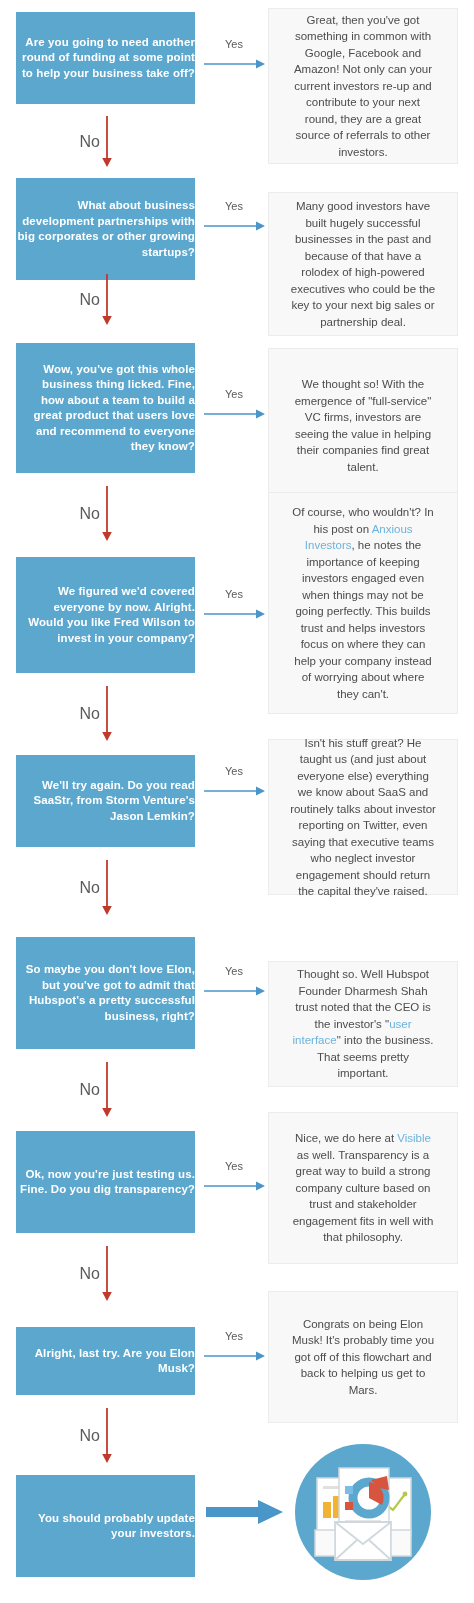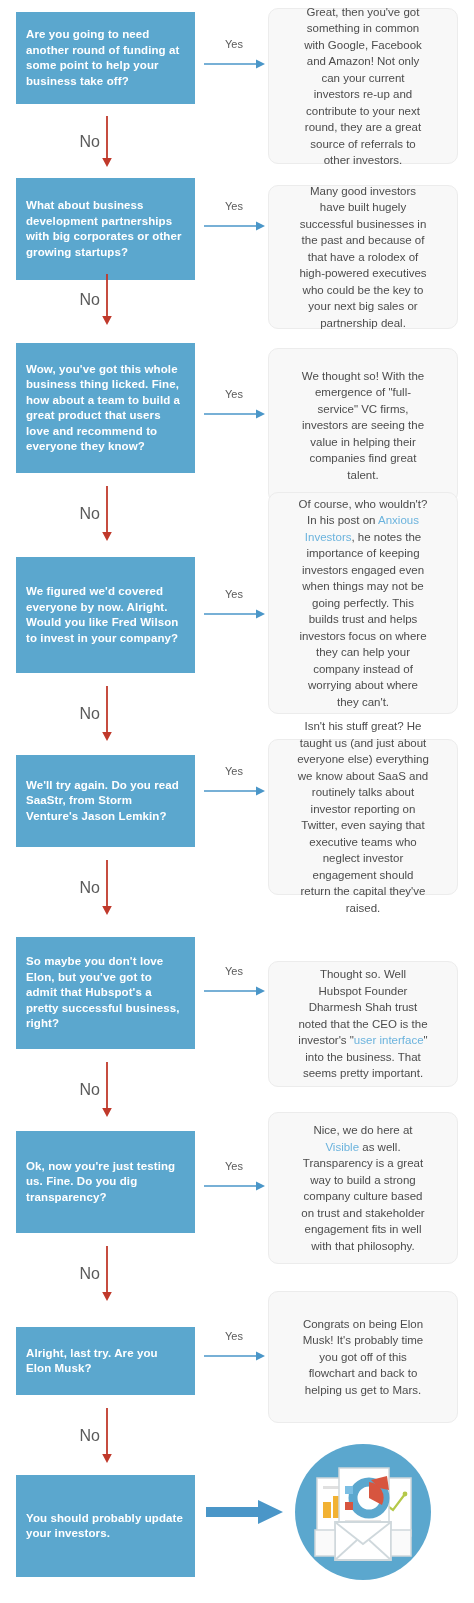--- a/index.html
+++ b/index.html
@@ -24,45 +24,45 @@
   .qbox {
     position: absolute;
     left: 16px;
     width: 179px;
     box-sizing: border-box;
     background: #5BA7CE;
     color: #ffffff;
     font-weight: bold;
     font-size: 11.5px;
     line-height: 15.5px;
-    text-align: left;
+    text-align: right;
     display: flex;
     align-items: center;
     justify-content: center;
-    padding: 6px 10px;
+    padding: 6px 0;
     letter-spacing: 0.1px;
   }
 
   
   .abox {
     position: absolute;
     left: 268px;
     width: 190px;
     box-sizing: border-box;
     background: #f8f8f8;
     border: 1px solid #ececec;
-    border-radius: 10px;
+    border-radius: 0;
     color: #4c4c4c;
     font-size: 11.5px;
     line-height: 16.5px;
     text-align: center;
     display: flex;
     align-items: center;
     justify-content: center;
-    padding: 10px 28px;
+    padding: 10px 21px;
   }
   .abox a,
   .abox .lnk {
     color: #6BB3DD;
     text-decoration: none;
   }
 
   
   .yes-group {
     position: absolute;
@@ -160,21 +160,21 @@
   <div class="qbox" style="top:178px;height:102px;">What about business development partnerships with big corporates or other growing startups?</div>
 
   <div class="yes-group" style="top:200px;">
     <div class="yes-label">Yes</div>
     <svg class="yes-arrow" viewBox="0 0 62 12">
       <line x1="0" y1="6" x2="52" y2="6" stroke="#4A96C8" stroke-width="1.6"></line>
       <polygon points="52,1.5 61,6 52,10.5" fill="#4A96C8"></polygon>
     </svg>
   </div>
 
-  <div class="abox" style="top:185px;height:144px;">
+  <div class="abox" style="top:192px;height:144px;">
     <span>
       <span>Many good investors have built hugely successful businesses in the past and because of that have a rolodex of high-powered executives who could be the key to your next big sales or partnership deal.</span>
     </span>
   </div>
 
   <div class="no-group" style="top:274px;height:52px;">
     <div class="no-label">No</div>
     <svg class="no-arrow" viewBox="0 0 14 52" style="height:52px;">
       <line x1="7" y1="0" x2="7" y2="42" stroke="#C0392B" stroke-width="1.8"></line>
       <polygon points="2.2,42 11.8,42 7,51" fill="#C0392B"></polygon>

